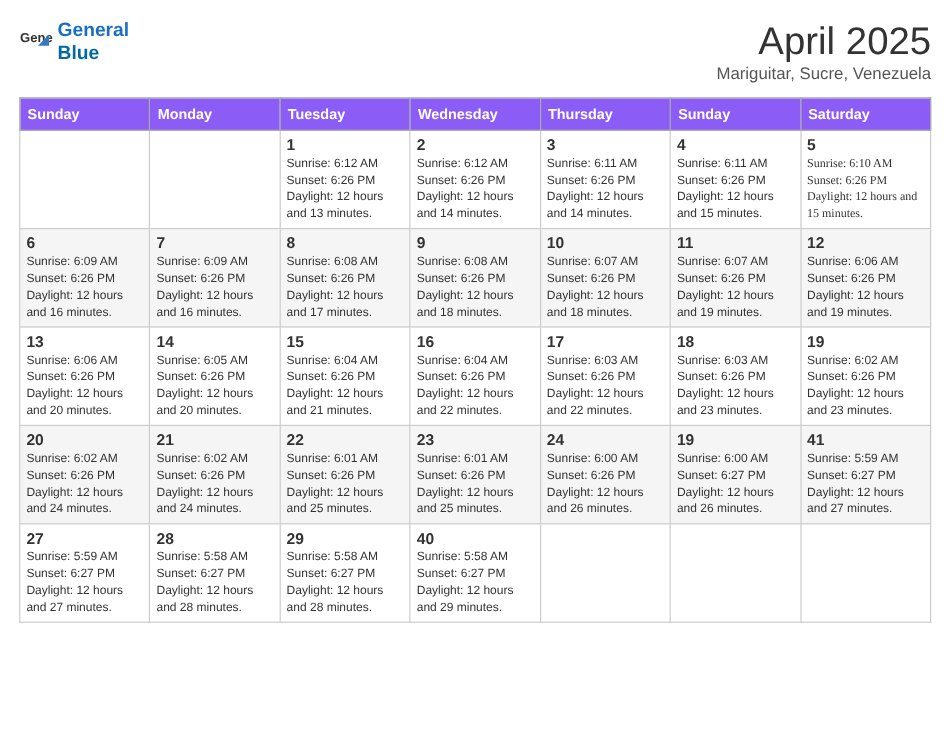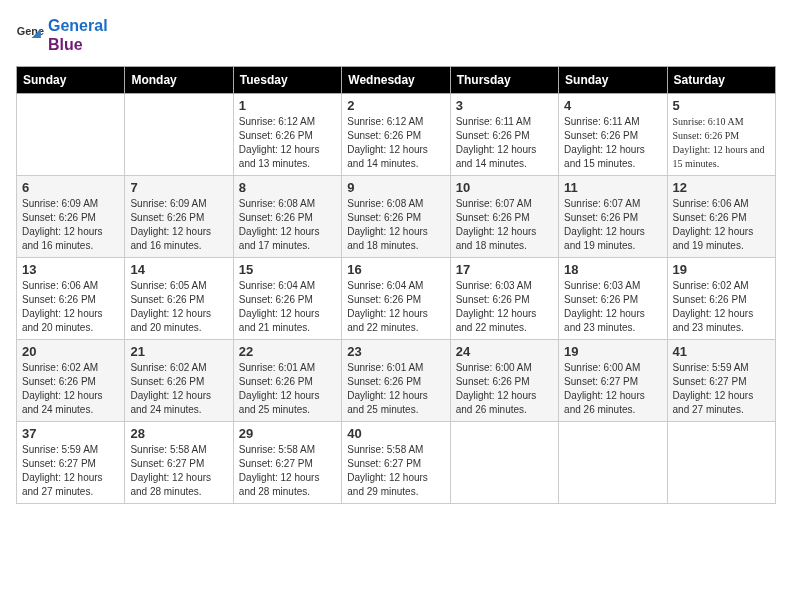--- a/index.html
+++ b/index.html
@@ -45,21 +45,21 @@
     .subtitle {
       font-size: 14px;
       color: #555;
     }
     table {
       width: 100%;
       border-collapse: collapse;
       font-size: 10.5px;
     }
     thead tr th {
-      background-color: #000000;
+      background-color: #8b5cf6;
       color: #fff;
       text-align: left;
       padding: 6px 6px;
       font-size: 12px;
       font-weight: bold;
       border: 1px solid #aaa;
     }
     tbody tr td {
       border: 1px solid #ccc;
       vertical-align: top;
@@ -95,23 +95,27 @@
     <svg class="logo-icon" viewBox="0 0 36 36" xmlns="http://www.w3.org/2000/svg">
       <rect x="0" y="0" width="36" height="36" fill="white"></rect>
 
       <text x="1" y="18" font-size="14" font-weight="bold" fill="#333" font-family="Arial">General</text>
 
       <polygon points="20,22 32,22 32,10" fill="#3579c0"></polygon>
     </svg>
     <div>
       <div class="logo-text">
         <div><span>General</span></div>
-        <div style="color:#701a75;">Blue</div>
+        <div style="color:#0369a1;">Blue</div>
       </div>
     </div>
+  </div>
+  <div class="title-block">
+    <div class="month-title">April 2025</div>
+    <div class="subtitle">Mariguitar, Sucre, Venezuela</div>
   </div>
 </div>
 
 <table>
   <thead>
     <tr>
     <th>Sunday</th>
         <th>Monday</th>
         <th>Tuesday</th>
         <th>Wednesday</th>
@@ -282,21 +286,21 @@
         </td>
         <td>
           <span class="day-number">41</span>
           <div class="day-info" style="white-space: pre-line;">Sunrise: 5:59 AM
 Sunset: 6:27 PM
 Daylight: 12 hours and 27 minutes.</div>
         </td>
       </tr>
       <tr>
         <td>
-          <span class="day-number">37</span>
+          <span class="day-number">27</span>
           <div class="day-info" style="white-space: pre-line;">Sunrise: 5:59 AM
 Sunset: 6:27 PM
 Daylight: 12 hours and 27 minutes.</div>
         </td>
         <td>
           <span class="day-number">28</span>
           <div class="day-info" style="white-space: pre-line;">Sunrise: 5:58 AM
 Sunset: 6:27 PM
 Daylight: 12 hours and 28 minutes.</div>
         </td>

